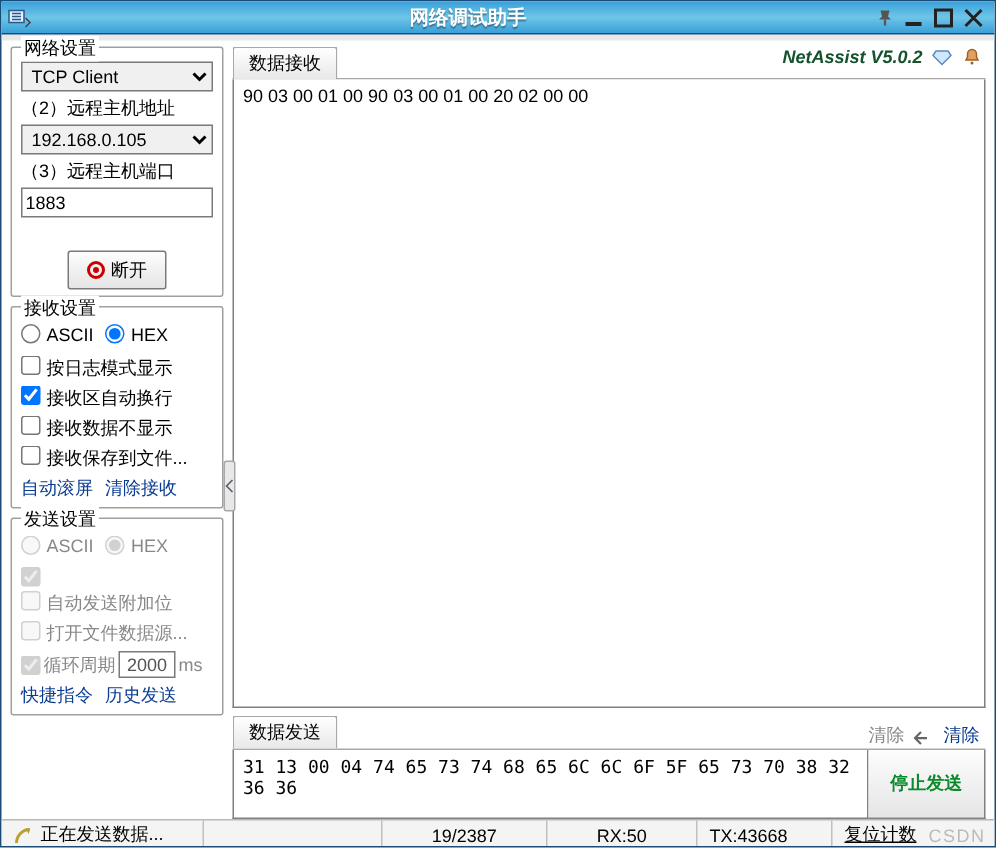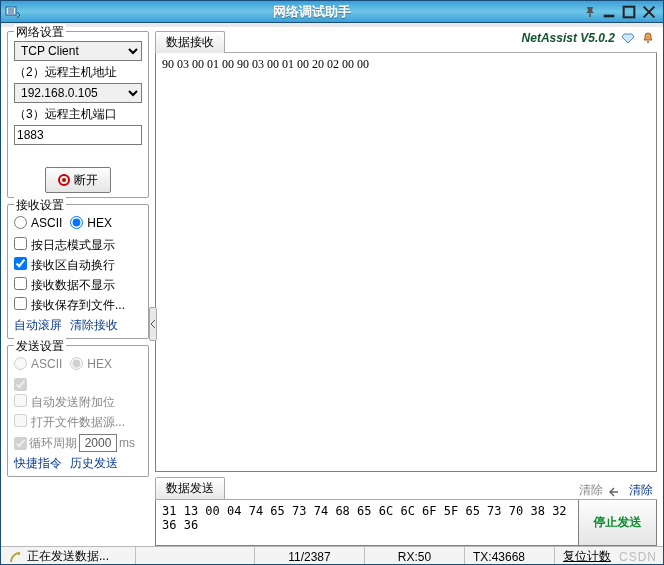--- a/index.html
+++ b/index.html
@@ -32,21 +32,21 @@
 .linkbtn{color:#0b3c92;cursor:pointer}
 .cycle-row{display:flex;align-items:center;gap:2px}
 .cycle-row input[type=text]{width:38px;height:18px;text-align:center}
 .right{flex:1;display:flex;flex-direction:column;padding:4px 6px 0 2px;position:relative}
 .tabbar{display:flex;align-items:flex-start;height:22px;border-bottom:1px solid #a8a8a8}
 .tab{height:22px;display:flex;align-items:center;padding:0 10px;border:1px solid #a8a8a8;border-bottom:none;background:linear-gradient(#fff,#e8e8e8);border-radius:2px 2px 0 0;margin-right:2px}
 .version-area{margin-left:auto;display:flex;align-items:center;gap:6px;padding-right:2px}
 .version{color:#14532d;font-weight:bold;font-style:italic}
 .gem{width:14px;height:14px}
 .bell{width:14px;height:14px}
-.rx-area{flex:1;border:1px solid #808080;border-top:none;background:#fff;padding:4px 6px;font-family:Liberation Serif, serif;font-size:12px;overflow:auto;white-space:pre-wrap}
+.rx-area{flex:1;border:1px solid #808080;border-top:none;background:#fff;padding:4px 6px;font-family:Liberation Sans, sans-serif;font-size:12px;overflow:auto;white-space:pre-wrap}
 .splitter{height:6px;display:flex;align-items:center;justify-content:center}
 .send-tabbar{display:flex;align-items:flex-end;height:22px;border-bottom:1px solid #a8a8a8}
 .send-tabbar .spacer{flex:1}
 .clr-link{color:#888;margin-right:6px}
 .undo-icon{width:14px;height:14px;margin-right:6px}
 .send-wrap{display:flex;height:46px}
 .tx-area{flex:1;border:1px solid #808080;border-top:none;background:#fff;padding:4px 6px;font-family:Consolas,monospace;font-size:12px}
 .send-btn{width:78px;border:1px solid #808080;border-left:none;border-top:none;background:linear-gradient(#fdfdfd,#e5e5e5);display:flex;align-items:center;justify-content:center;color:#0a8a2a;font-weight:bold;font-size:13px;cursor:pointer}
 .expand-handle{position:absolute;left:-4px;top:280px;width:8px;height:34px;display:flex;align-items:center;justify-content:center;background:#e8e8e8;border:1px solid #a8a8a8;border-radius:2px;cursor:pointer}
 .status{height:20px;border-top:1px solid #b8b8b8;display:flex;align-items:center;background:#f4f4f4}
@@ -232,21 +232,21 @@
 <div class="status">
   <div class="status-cell" style="width:160px">
     <span class="status-icon"><svg viewBox="0 0 14 14">
           <path d="M2 12c0-5 4-9 9-9" fill="none" stroke="#bba030" stroke-width="2"></path>
           <path d="M8 2l3 1-1 3" fill="#bba030"></path>
         </svg></span>
     <span>正在发送数据...</span>
   </div>
   <div class="status-cell" style="width:140px"></div>
   <div class="status-cell flex" style="width:110px;justify-content:center">
-      <span>11/2387</span>
+      <span>19/2387</span>
     </div>
   <div class="status-cell flex" style="width:100px;justify-content:center">
       <span>RX:50</span>
     </div>
   <div class="status-cell flex" style="width:90px">
       <span>TX:43668</span>
     </div>
   <div class="status-cell flex" style="border-right:none">
       <span style="text-decoration:underline;cursor:pointer">复位计数</span>
     </div>

